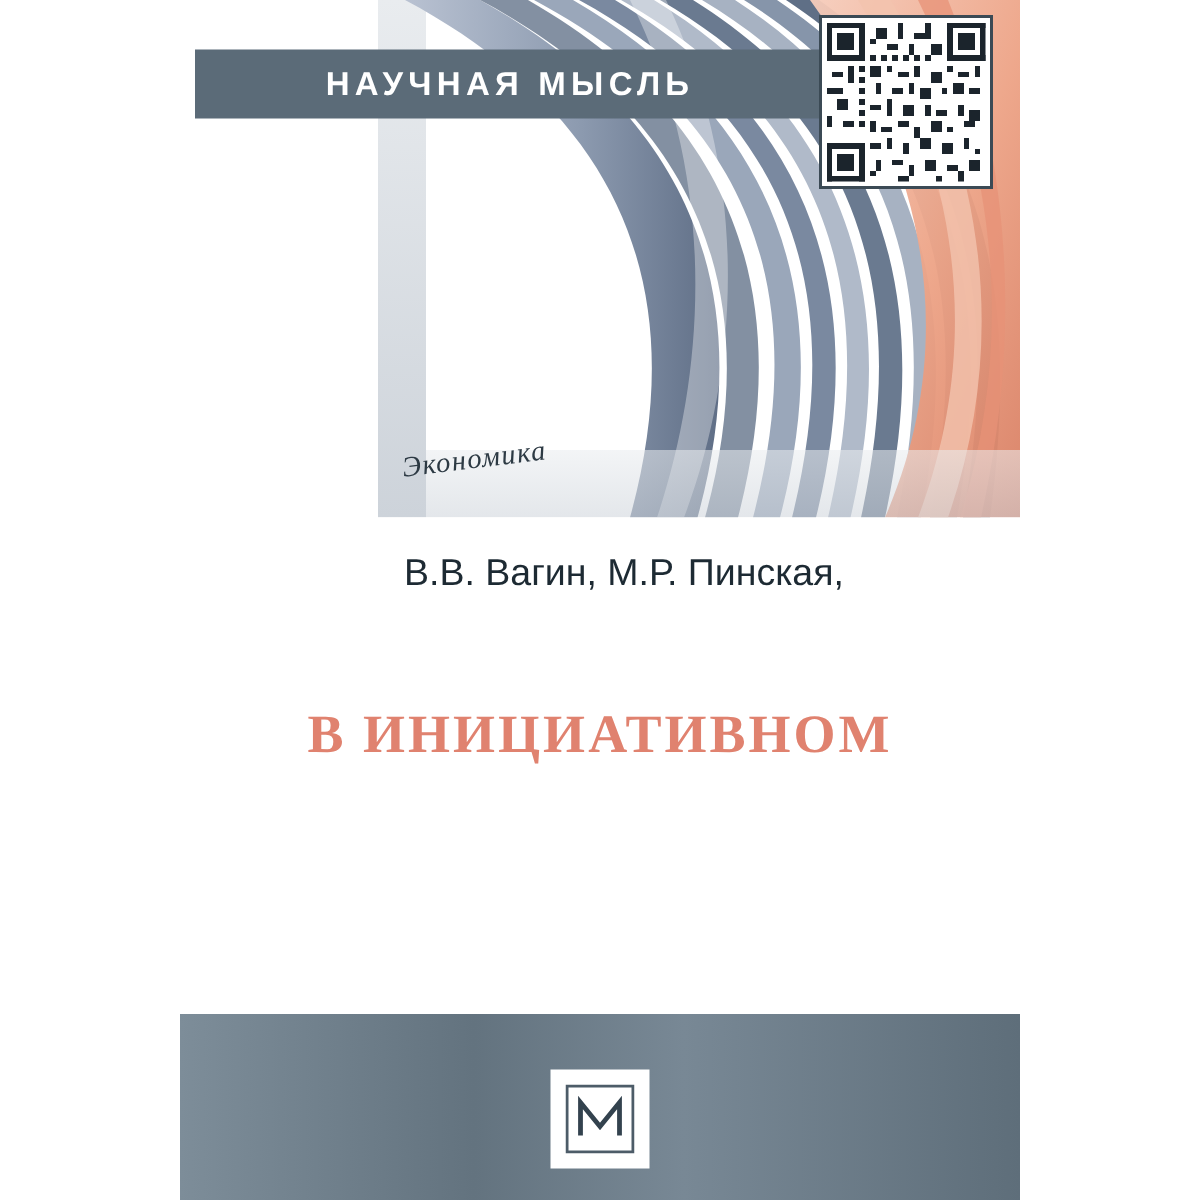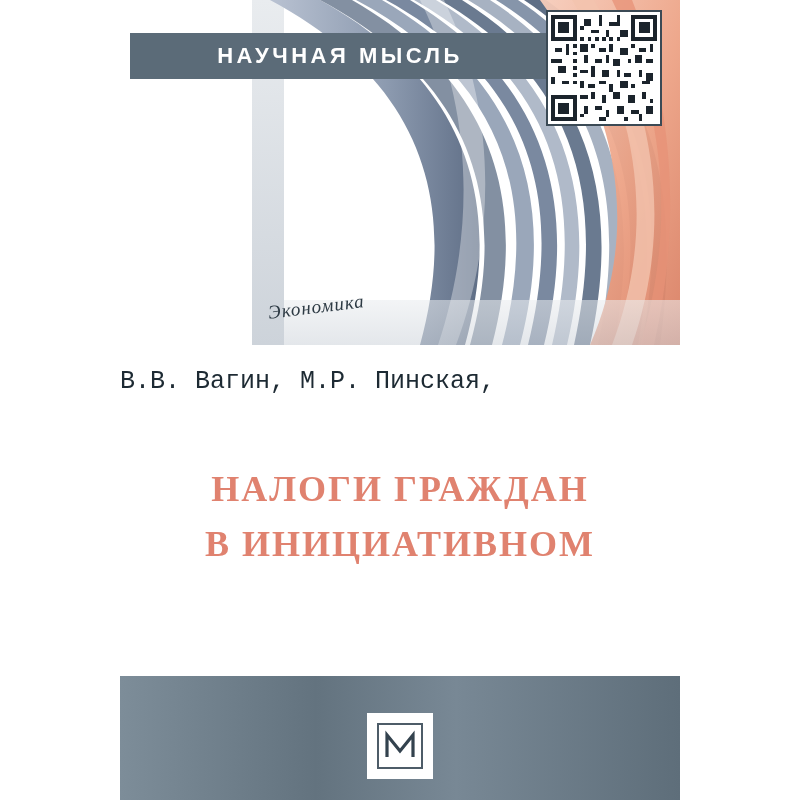--- a/index.html
+++ b/index.html
@@ -80,26 +80,26 @@
     color: #2d3a44;
     font-size: 19px;
     font-style: italic;
     font-family: "Liberation Serif", serif;
     letter-spacing: 1px;
   }
 
   
   #authors {
     position: absolute;
-    left: 0;
+    left: 16px;
     top: 364px;
     width: 560px;
-    text-align: left;
+    text-align: center;
     color: #1d2a33;
-    font-family: Liberation Mono, monospace;
+    font-family: Liberation Sans, sans-serif;
     font-size: 25px;
     line-height: 36px;
   }
 
   
   #title {
     position: absolute;
     left: 0;
     top: 462px;
     width: 560px;
@@ -305,21 +305,20 @@
     </div>
 
     <div id="subject-label">Экономика</div>
   </div>
 
   <div id="authors">
     <div>В.В. Вагин, М.Р. Пинская,</div>
   </div>
 
   <div id="title">
-    <span class="line">НАЛОГИ ГРАЖДАН</span>
     <span class="line">В ИНИЦИАТИВНОМ</span>
   </div>
 
   <div id="bottom-band"></div>
 
   <div id="publisher-logo">
     <svg viewBox="0 0 46 46">
       <rect x="1" y="1" width="44" height="44" fill="none" stroke="#4d5c68" stroke-width="2"></rect>
       <path d="M10 34 L10 12 L23 28 L36 12 L36 34" fill="none" stroke="#33424e" stroke-width="3.2" stroke-linejoin="miter"></path>
     </svg>

